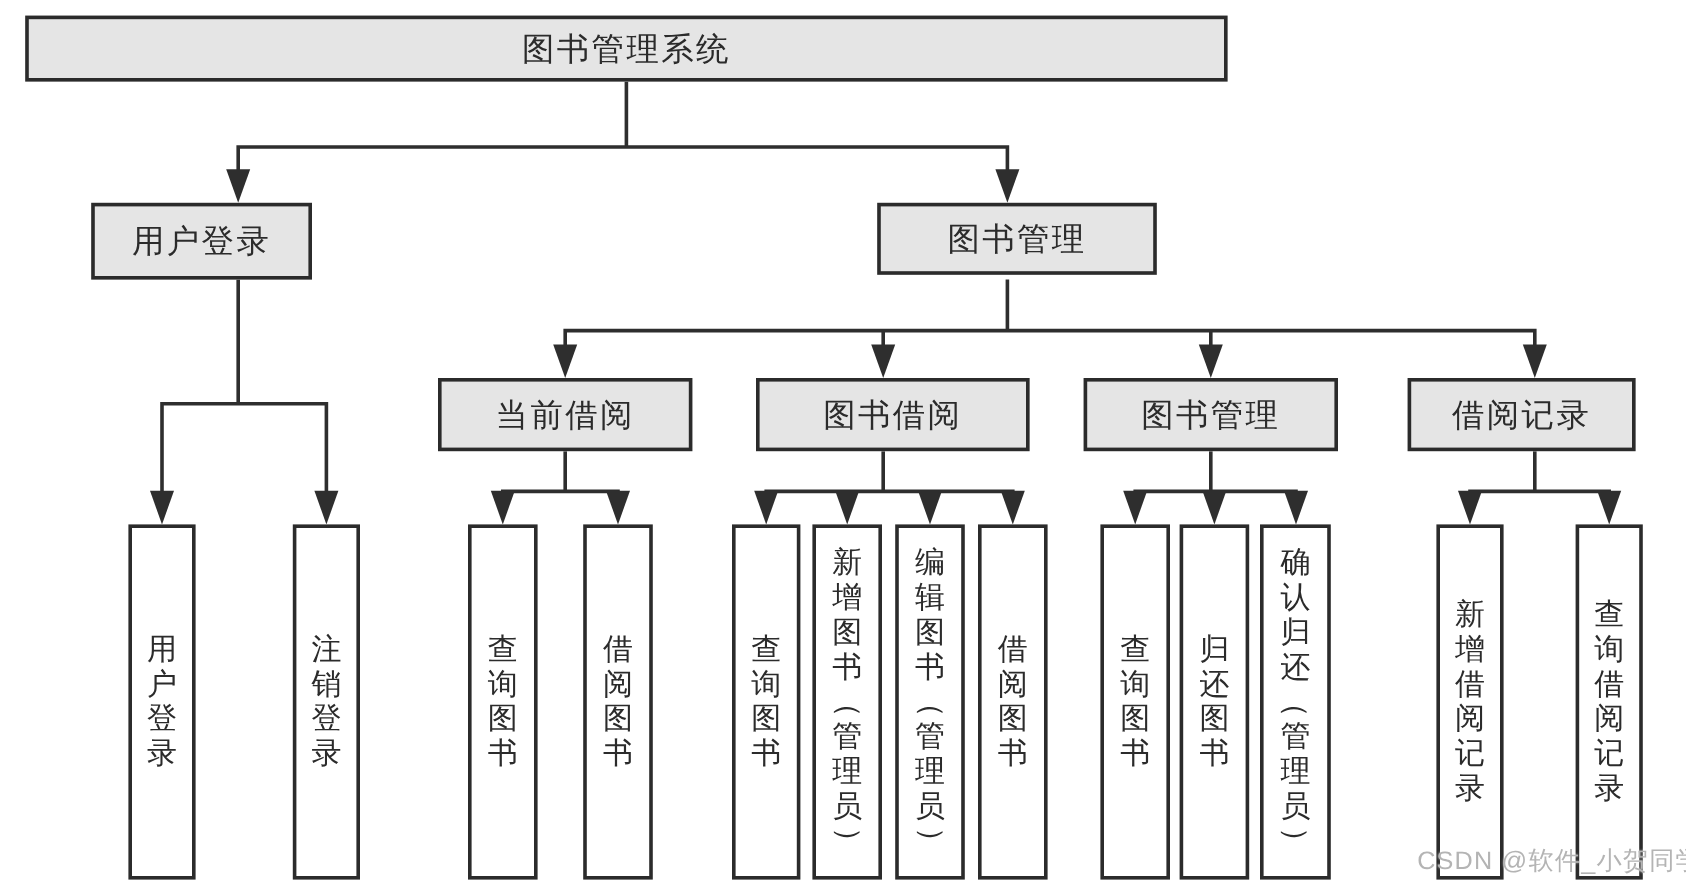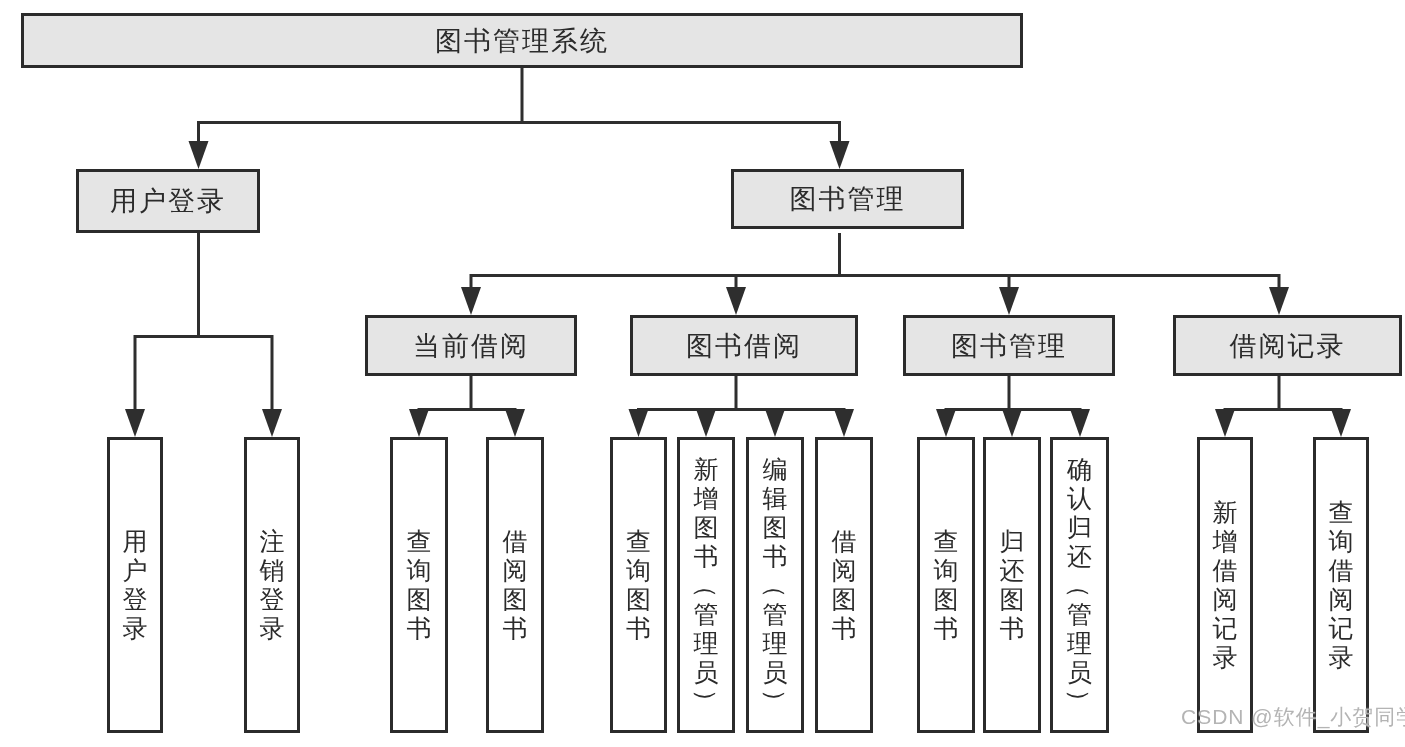--- a/index.html
+++ b/index.html
@@ -82,21 +82,21 @@
 
   <div class="node" style="left:365px;top:315px;width:212px;height:61px">
     <span>当前借阅</span>
   </div>
   <div class="node" style="left:630px;top:315px;width:228px;height:61px">
     <span>图书借阅</span>
   </div>
   <div class="node" style="left:903px;top:315px;width:212px;height:61px">
     <span>图书管理</span>
   </div>
-  <div class="node" style="left:1173px;top:315px;width:229px;height:61px">
+  <div class="node" style="left:1173px;top:315px;width:190px;height:61px">
     <span>借阅记录</span>
   </div>
 
   <div class="leaf" style="left:107px;width:56px">
       <div class="vchar">用</div>
       <div class="vchar">户</div>
       <div class="vchar">登</div>
       <div class="vchar">录</div>
     </div>
   <div class="leaf" style="left:244px;width:56px">

